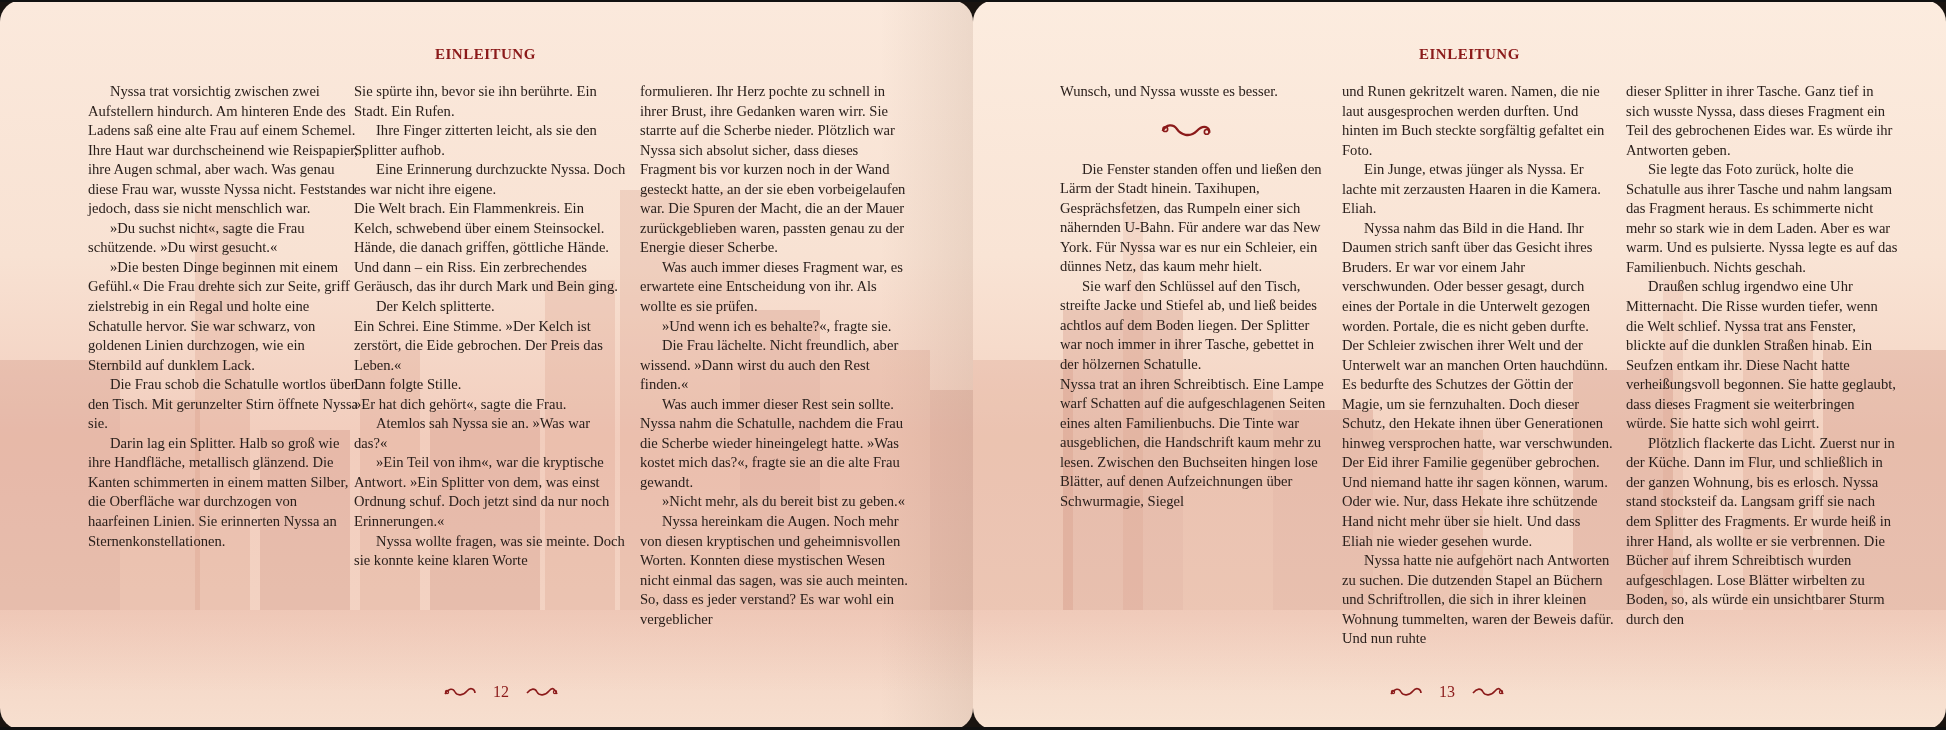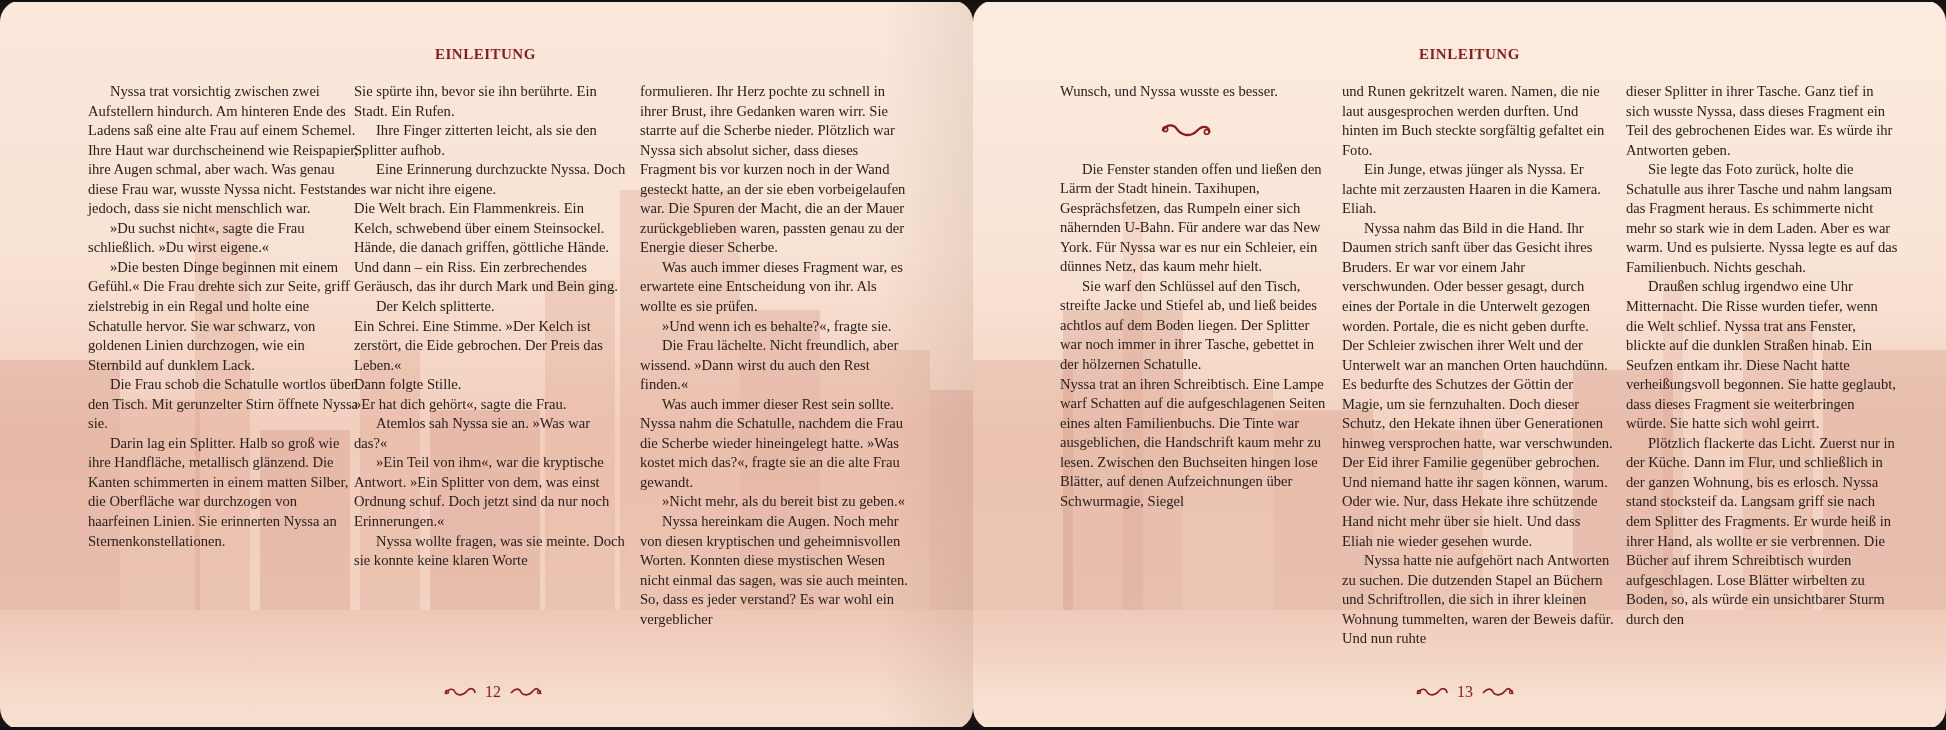--- a/index.html
+++ b/index.html
@@ -28,21 +28,21 @@
     position:absolute; top:46px; font-family:"Liberation Serif", serif;
     font-size:15px; font-weight:bold; letter-spacing:0.5px; color:#8b1a1a;
   }
   .col {
     position:absolute; top:82px; width:272px;
     font-size:14.6px; line-height:19.55px; color:#2a201c;
   }
   .col p { margin:0; text-indent:0; }
   .col p.ind { text-indent:22px; }
   .folio {
-    position:absolute; top:682px; height:20px; display:flex; align-items:center; gap:8px;
+    position:absolute; top:682px; height:20px; display:flex; align-items:center; gap:16px;
     color:#8b1a1a; font-size:16px;
   }
   .folio svg { width:34px; height:12px; }
 </style>
 </head>
 <body>
 
 <div class="spread">
 
   <div class="page left">
@@ -59,21 +59,21 @@
       <div class="bld" style="left:820px;width:110px;height:260px"></div>
       <div class="bld dark" style="left:930px;width:43px;height:220px"></div>
     </div>
     <div class="water"></div>
     <div class="gutter-shade"></div>
 
     <div class="running-head" style="left:435px">EINLEITUNG</div>
 
     <div class="col" style="left:88px">
       <p class="ind">Nyssa trat vorsichtig zwischen zwei Aufstellern hindurch. Am hinteren Ende des Ladens saß eine alte Frau auf einem Schemel. Ihre Haut war durchscheinend wie Reispapier, ihre Augen schmal, aber wach. Was genau diese Frau war, wusste Nyssa nicht. Feststand jedoch, dass sie nicht menschlich war.</p>
-      <p class="ind">»Du suchst nicht«, sagte die Frau schließlich.  »Du wirst eigene.«</p>
+      <p class="ind">»Du suchst nicht«, sagte die Frau schützende.  »Du wirst gesucht.«</p>
       <p class="ind">»Die besten Dinge beginnen mit einem Gefühl.« Die Frau drehte sich zur Seite, griff zielstrebig in ein Regal und holte eine Schatulle hervor. Sie war schwarz, von goldenen Linien durchzogen, wie ein Sternbild auf dunklem Lack.</p>
       <p class="ind">Die Frau schob die Schatulle wortlos über den Tisch. Mit gerunzelter Stirn öffnete Nyssa sie.</p>
       <p class="ind">Darin lag ein Splitter. Halb so groß wie ihre Handfläche, metallisch glänzend. Die Kanten schimmerten in einem matten Silber, die Oberfläche war durchzogen von haarfeinen Linien. Sie erinnerten Nyssa an Sternenkonstellationen.</p>
     </div>
 
     <div class="col" style="left:354px">
       <p>Sie spürte ihn, bevor sie ihn berührte. Ein Stadt. Ein Rufen.</p>
       <p class="ind">Ihre Finger zitterten leicht, als sie den Splitter aufhob.</p>
       <p class="ind">Eine Erinnerung durchzuckte Nyssa. Doch es war nicht ihre eigene.</p>
       <p>Die Welt brach. Ein Flammenkreis. Ein Kelch, schwebend über einem Steinsockel. Hände, die danach griffen, göttliche Hände. Und dann – ein Riss. Ein zerbrechendes Geräusch, das ihr durch Mark und Bein ging.</p>
@@ -147,21 +147,21 @@
       <p class="ind">Nyssa hatte nie aufgehört nach Antworten zu suchen. Die dutzenden Stapel an Büchern und Schriftrollen, die sich in ihrer kleinen Wohnung tummelten, waren der Beweis dafür. Und nun ruhte</p>
     </div>
 
     <div class="col" style="left:653px">
       <p>dieser Splitter in ihrer Tasche. Ganz tief in sich wusste Nyssa, dass dieses Fragment ein Teil des gebrochenen Eides war. Es würde ihr Antworten geben.</p>
       <p class="ind">Sie legte das Foto zurück, holte die Schatulle aus ihrer Tasche und nahm langsam das Fragment heraus. Es schimmerte nicht mehr so stark wie in dem Laden. Aber es war warm. Und es pulsierte. Nyssa legte es auf das Familienbuch. Nichts geschah.</p>
       <p class="ind">Draußen schlug irgendwo eine Uhr Mitternacht. Die Risse wurden tiefer, wenn die Welt schlief. Nyssa trat ans Fenster, blickte auf die dunklen Straßen hinab. Ein Seufzen entkam ihr. Diese Nacht hatte verheißungsvoll begonnen. Sie hatte geglaubt, dass dieses Fragment sie weiterbringen würde. Sie hatte sich wohl geirrt.</p>
       <p class="ind">Plötzlich flackerte das Licht. Zuerst nur in der Küche. Dann im Flur, und schließlich in der ganzen Wohnung, bis es erlosch. Nyssa stand stocksteif da. Langsam griff sie nach dem Splitter des Fragments. Er wurde heiß in ihrer Hand, als wollte er sie verbrennen. Die Bücher auf ihrem Schreibtisch wurden aufgeschlagen. Lose Blätter wirbelten zu Boden, so, als würde ein unsichtbarer Sturm durch den</p>
     </div>
 
-    <div class="folio" style="left:442px">
+    <div class="folio" style="left:416px">
       <svg viewBox="0 0 34 12">
           <path d="M2 8 C6 2, 10 2, 12 6 S20 10, 24 5 S32 4, 32 7" fill="none" stroke="#8b1a1a" stroke-width="1.6"></path>
           <circle cx="4" cy="6" r="1.6" fill="none" stroke="#8b1a1a" stroke-width="1.2"></circle>
         </svg>
       <span>13</span>
       <svg viewBox="0 0 34 12">
           <path d="M2 7 C6 2, 10 2, 12 6 S20 10, 24 5 S30 4, 32 8" fill="none" stroke="#8b1a1a" stroke-width="1.6"></path>
           <circle cx="30" cy="6" r="1.6" fill="none" stroke="#8b1a1a" stroke-width="1.2"></circle>
         </svg>
     </div>

